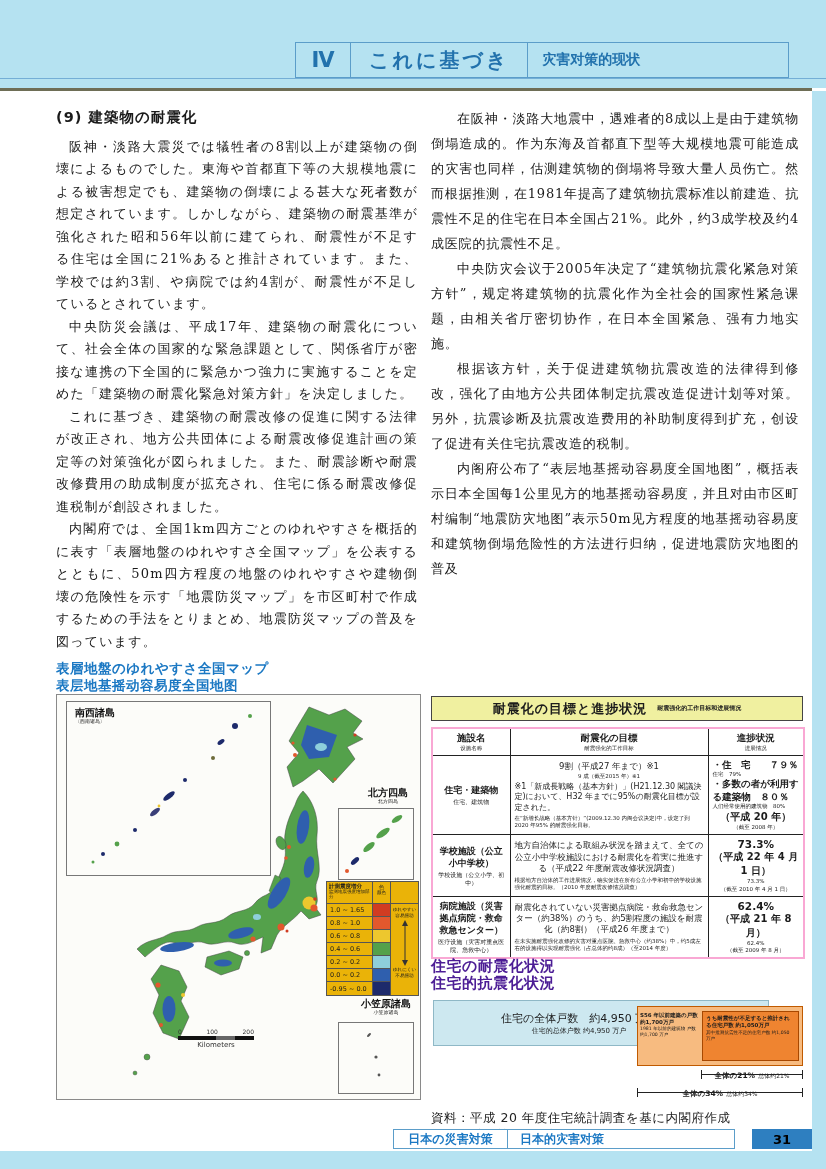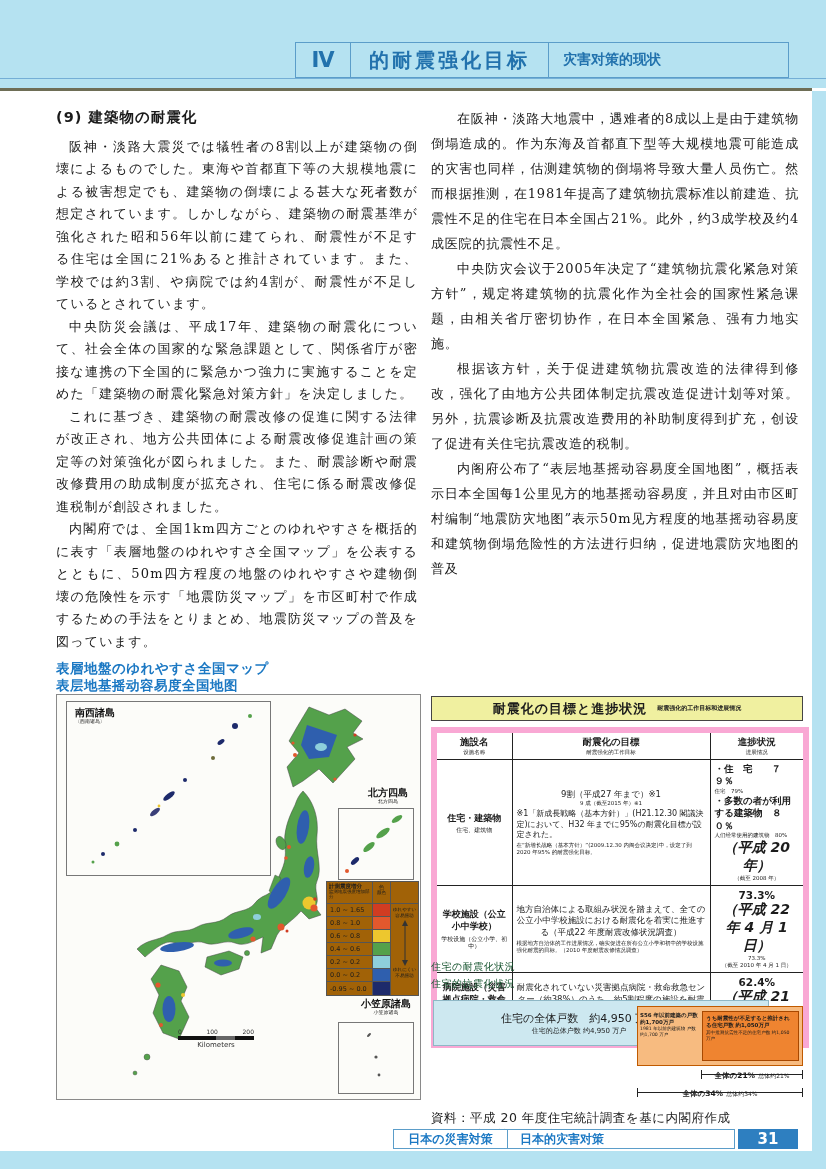--- a/index.html
+++ b/index.html
@@ -39,21 +39,21 @@
   .inset-nansei{left:9px;top:6px;width:203px;height:173px;}
   .inset-hoppo{right:6px;top:113px;width:74px;height:70px;}
   .inset-ogasawara{right:6px;top:327px;width:74px;height:70px;}
   .island-label{position:absolute;color:#111;line-height:1.15;}
   .island-label .ja{font-size:10px;font-weight:bold;display:block;}
   .island-label .cn{font-size:5px;display:block;}
   .lbl-nansei{left:18px;top:12px;}
   .lbl-hoppo{right:12px;top:92px;text-align:center;}
   .lbl-ogasawara{right:9px;top:303px;text-align:center;}
 
-  .legend{position:absolute;left:269px;top:186px;width:93px;background:#a16207;border:1px solid #555;box-sizing:border-box;}
+  .legend{position:absolute;left:269px;top:186px;width:93px;background:#eab308;border:1px solid #555;box-sizing:border-box;}
   .legend-head{display:flex;border-bottom:1px solid #555;height:21px;}
   .lh1{width:46px;border-right:1px solid #555;padding:1px 2px;box-sizing:border-box;}
   .lh1 .ja{font-size:5.5px;font-weight:bold;display:block;line-height:1.2;}
   .lh1 .cn{font-size:4.5px;display:block;line-height:1.1;}
   .lh2{width:18px;border-right:1px solid #555;text-align:center;padding-top:2px;box-sizing:border-box;}
   .lh2 .ja{font-size:5.5px;display:block;line-height:1.2;}
   .lh2 .cn{font-size:4.5px;display:block;line-height:1.1;}
   .lh3{flex:1;}
   .legend-body{display:flex;}
   .lg-ranges{width:46px;border-right:1px solid #555;box-sizing:border-box;}
@@ -68,40 +68,40 @@
   .scalebar{position:absolute;left:104px;top:333px;width:110px;color:#333;}
   .scale-ticks{display:flex;justify-content:space-between;width:76px;margin:0 auto;font-size:6px;}
   .scale-bar{width:76px;height:4px;margin:1px auto;background:linear-gradient(90deg,#111 0 38px,#666 38px 57px,#111 57px);}
   .scale-unit{text-align:center;font-size:7px;}
 
   
   .table-section{position:absolute;left:431px;top:696px;width:372px;}
   .table-title{background:#f0f0a0;border:1px solid #444;height:25px;display:flex;align-items:center;justify-content:center;gap:10px;box-sizing:border-box;}
   .table-title .ja{font-size:13px;font-weight:bold;letter-spacing:1px;}
   .table-title .cn{font-size:6px;font-weight:bold;}
-  table.goal{margin-top:6px;width:372px;border-collapse:collapse;border:6px solid #f9a8d4;table-layout:fixed;}
+  table.goal{margin-top:6px;width:372px;border-collapse:collapse;border:2px solid #f9a8d4;table-layout:fixed;}
   table.goal td,table.goal th{border:1px solid #222;padding:3px 4px;vertical-align:middle;box-sizing:border-box;}
   .cw1{width:78px;} .cw2{width:198px;} .cw3{width:96px;}
   .th-ja{font-size:9.5px;font-weight:bold;display:block;text-align:center;}
   .th-cn{font-size:5.5px;font-weight:normal;display:block;text-align:center;}
   .fac-ja{font-size:9px;font-weight:bold;display:block;text-align:center;line-height:1.35;}
   .fac-cn{font-size:6px;display:block;text-align:center;line-height:1.3;margin-top:2px;}
   .goal-main{font-size:8.5px;display:block;text-align:center;line-height:1.35;}
   .goal-main-cn{font-size:5.5px;display:block;text-align:center;line-height:1.3;}
   .goal-note{font-size:8px;display:block;text-align:left;line-height:1.3;margin-top:2px;}
   .goal-note-cn{font-size:5.5px;display:block;text-align:left;line-height:1.3;margin-top:2px;}
   .prog-line{font-size:9.5px;font-weight:bold;display:block;line-height:1.3;}
   .prog-sub{font-size:5.5px;display:block;line-height:1.3;}
   .prog-center{text-align:center;}
   .prog-big{font-size:10.5px;font-weight:bold;display:block;}
-  .prog-date{font-size:14px;font-weight:bold;display:block;font-style:italic;}
+  .prog-date{font-size:10px;font-weight:bold;display:block;}
 
   
   .housing-section{position:absolute;left:431px;top:958px;width:372px;}
-  .housing-title{font-size:10px;font-weight:normal;color:#14532d;line-height:17px;letter-spacing:0.5px;}
+  .housing-title{font-size:15px;font-weight:bold;color:#4c1d95;line-height:17px;letter-spacing:0.5px;}
   .chart{position:relative;margin-top:8px;height:102px;}
   .bar-total{position:absolute;left:2px;top:0;width:336px;height:46px;background:#cde8f0;border:1px solid #8fb8c6;
              display:flex;align-items:center;box-sizing:border-box;}
   .bar-total-text{width:250px;text-align:center;margin-left:20px;}
   .bar-total-text .ja{font-size:11px;display:block;}
   .bar-total-text .cn{font-size:7px;display:block;}
   .box-s56{position:absolute;left:206px;top:6px;width:166px;height:60px;background:#f7bb80;border:1px solid #c05a00;box-sizing:border-box;}
   .s56-label{position:absolute;left:2px;top:5px;width:60px;line-height:1.3;}
   .s56-label .ja{font-size:5.5px;font-weight:bold;display:block;}
   .s56-label .cn{font-size:4.6px;display:block;}
@@ -121,38 +121,38 @@
   .bracket-label .cn{font-size:6px;margin-left:3px;}
   .source-ja{margin-top:8px;font-size:12.5px;letter-spacing:0.5px;color:#222;}
   .source-cn{font-size:5px;color:#555;margin-top:1px;}
 
   
   .footer{position:absolute;left:393px;top:1129px;height:20px;display:flex;color:#1b78c3;}
   .f-ja{width:115px;border:1px solid #5b9dc9;background:#fff;display:flex;align-items:center;justify-content:center;
         font-size:12px;font-weight:bold;box-sizing:border-box;}
   .f-cn{width:227px;border:1px solid #5b9dc9;border-left:none;background:#fff;display:flex;align-items:center;
         padding-left:12px;font-size:12px;font-weight:bold;box-sizing:border-box;}
-  .f-page{width:60px;margin-left:3px;background:#2e7fc0;color:#ffffff;display:flex;align-items:center;justify-content:center;
-        font-size:15px;font-weight:bold;}
+  .f-page{width:60px;margin-left:17px;background:#2e7fc0;color:#000000;display:flex;align-items:center;justify-content:center;
+        font-size:13px;font-weight:bold;}
 </style>
 </head>
 <body>
 
 <div class="page">
 
   <div class="band-top">
       <div class="thin-rule"></div>
     </div>
   <div class="rule-olive"></div>
   <div class="strip-right"></div>
   <div class="band-bottom"></div>
 
   <div class="header-box">
     <div class="hcell h-num">Ⅳ</div>
-    <div class="hcell h-ja">的耐震强化目标</div>
+    <div class="hcell h-ja">これに基づき</div>
     <div class="hcell h-cn">灾害对策的现状</div>
   </div>
 
   <div class="col col-left">
     <h3>(9) 建築物の耐震化</h3>
     <p>阪神・淡路大震災では犠牲者の8割以上が建築物の倒壊によるものでした。東海や首都直下等の大規模地震による被害想定でも、建築物の倒壊による甚大な死者数が想定されています。しかしながら、建築物の耐震基準が強化された昭和56年以前に建てられ、耐震性が不足する住宅は全国に21%あると推計されています。また、学校では約3割、や病院では約4割が、耐震性が不足しているとされています。</p>
     <p>中央防災会議は、平成17年、建築物の耐震化について、社会全体の国家的な緊急課題として、関係省庁が密接な連携の下全国的に緊急かつ強力に実施することを定めた「建築物の耐震化緊急対策方針」を決定しました。</p>
     <p>これに基づき、建築物の耐震改修の促進に関する法律が改正され、地方公共団体による耐震改修促進計画の策定等の対策強化が図られました。また、耐震診断や耐震改修費用の助成制度が拡充され、住宅に係る耐震改修促進税制が創設されました。</p>
     <p>内閣府では、全国1km四方ごとのゆれやすさを概括的に表す「表層地盤のゆれやすさ全国マップ」を公表するとともに、50m四方程度の地盤のゆれやすさや建物倒壊の危険性を示す「地震防災マップ」を市区町村で作成するための手法をとりまとめ、地震防災マップの普及を図っています。</p>
   </div>

